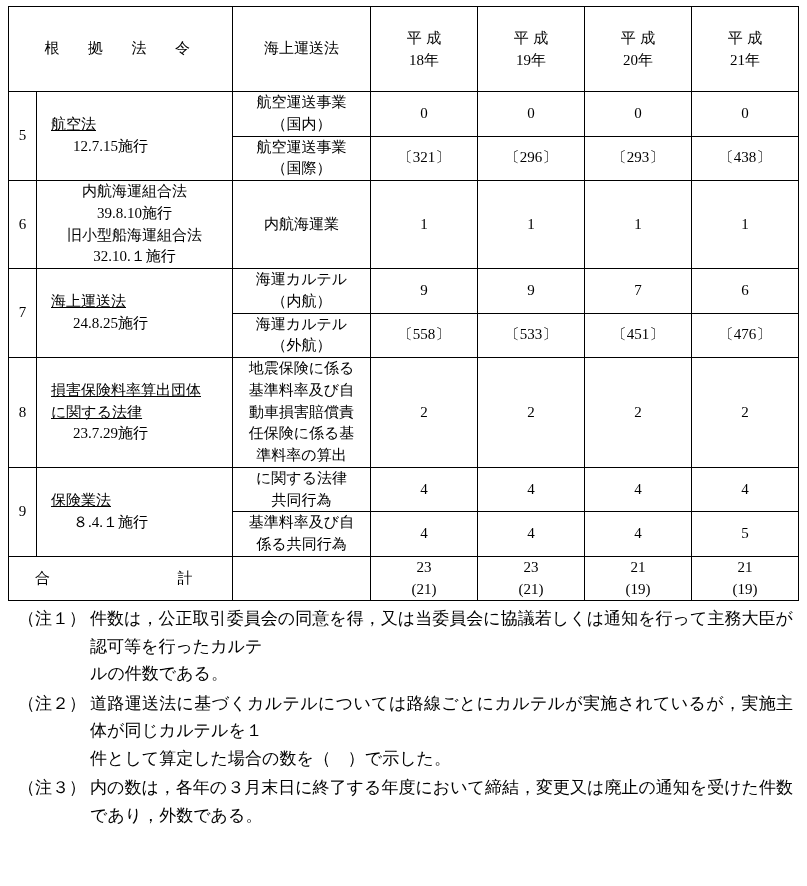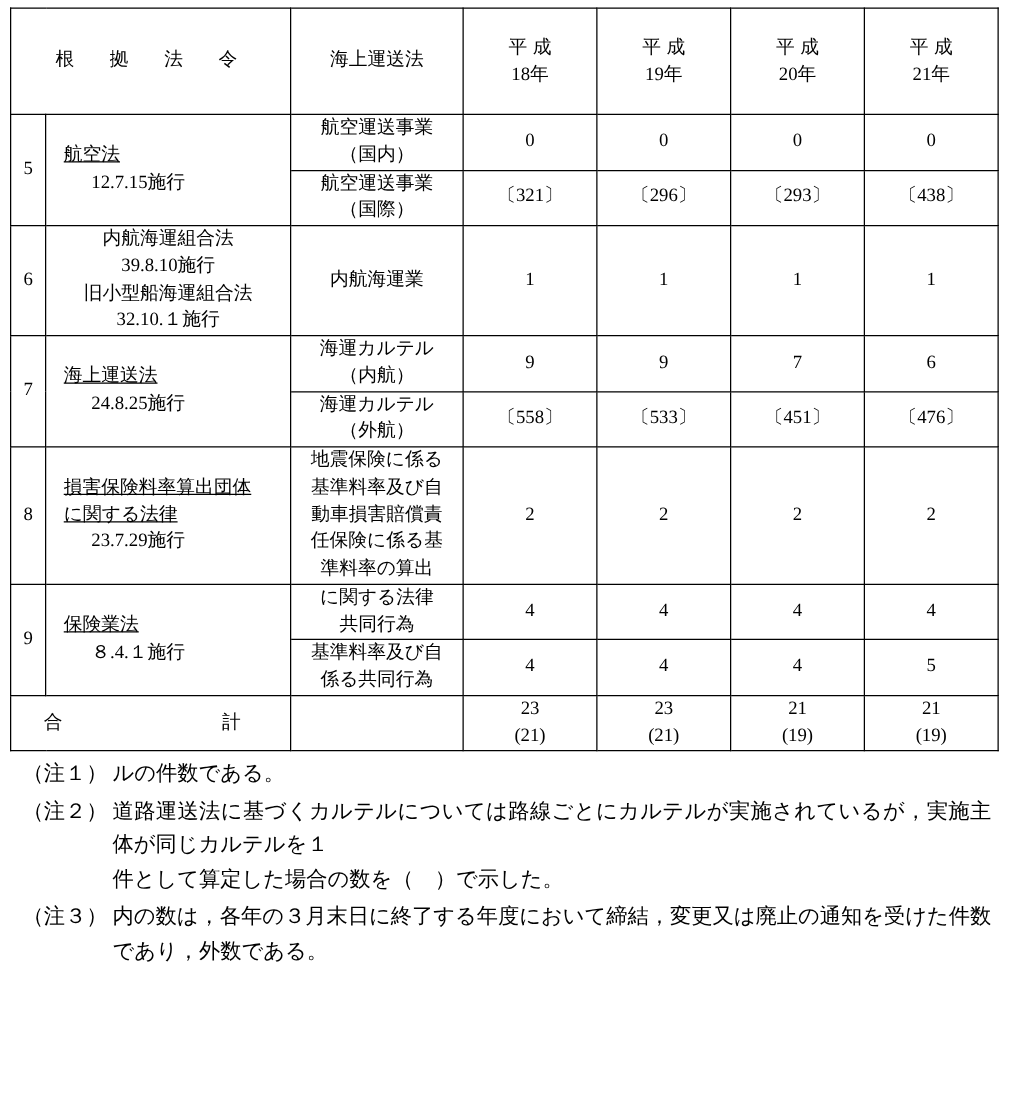--- a/index.html
+++ b/index.html
@@ -298,20 +298,21 @@
         </td>
       </tr>
 
     </tbody>
   </table>
 
   <div class="notes">
     <div class="note">
       <span class="tag">（注１）</span>
       <span class="body">
+        <span class="ln">件数は，公正取引委員会の同意を得，又は当委員会に協議若しくは通知を行って主務大臣が認可等を行ったカルテ</span>
         <span class="ln">ルの件数である。</span>
       </span>
     </div>
     <div class="note">
       <span class="tag">（注２）</span>
       <span class="body">
         <span class="ln">道路運送法に基づくカルテルについては路線ごとにカルテルが実施されているが，実施主体が同じカルテルを１</span>
         <span class="ln">件として算定した場合の数を（　）で示した。</span>
       </span>
     </div>

